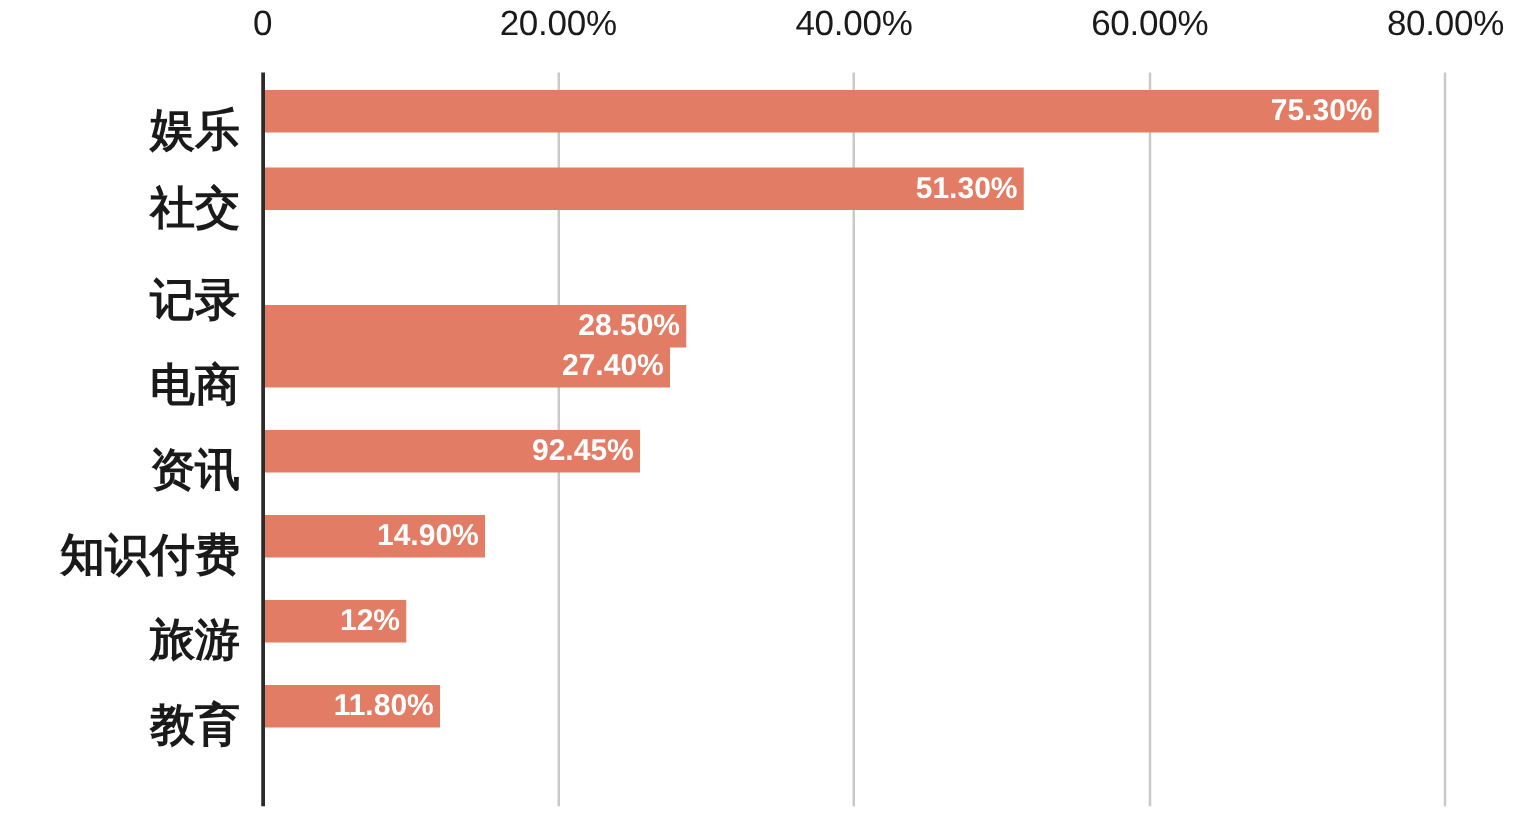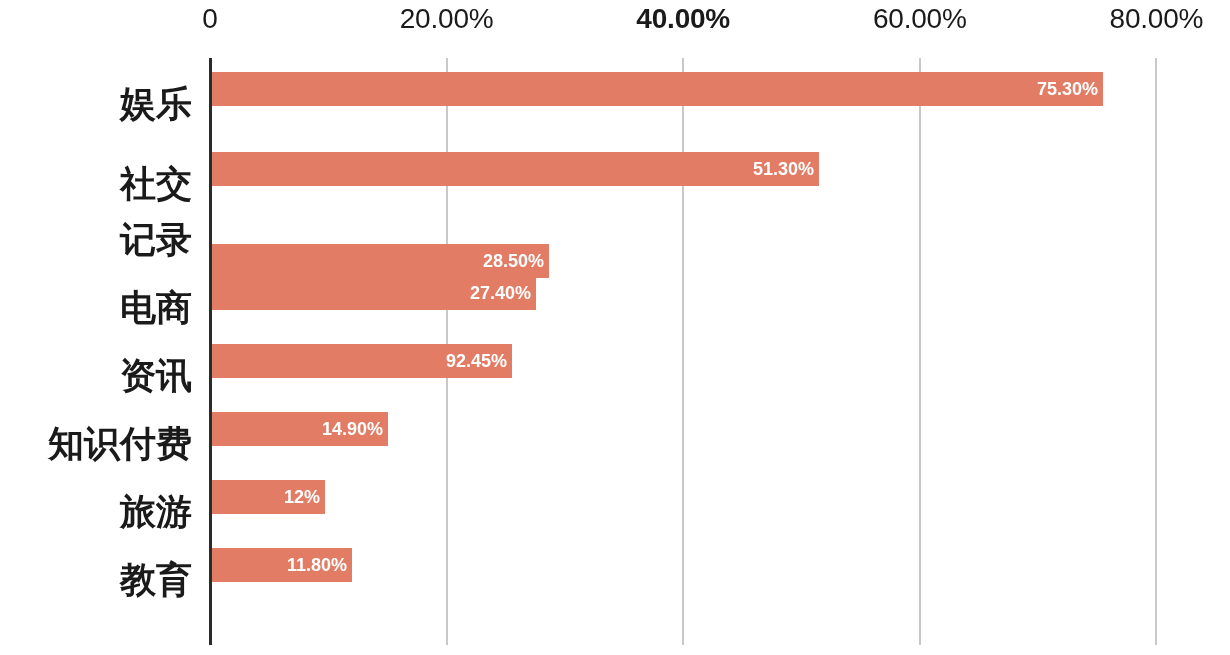--- a/index.html
+++ b/index.html
@@ -79,21 +79,21 @@
     position: absolute;
     left: 212px;
     height: 34px;
     background: #e27c64;
     box-sizing: border-box;
     display: flex;
     align-items: center;
     justify-content: flex-end;
   }
   .bar-value {
-    font-size: 18px;
+    font-size: 24px;
     line-height: 34px;
     color: #ffffff;
     padding-right: 5px;
     white-space: nowrap;
   }
 </style>
 </head>
 <body>
 
 <div id="chart-root">
@@ -104,33 +104,33 @@
         <div class="axis-line" style="left: 209px;"></div>
         <div class="gridline" style="left: 445.6px;"></div>
         <div class="gridline" style="left: 682.2px;"></div>
         <div class="gridline" style="left: 918.8px;"></div>
         <div class="gridline" style="left: 1155.4px;"></div>
       </div>
 
     <div id="ticklabels">
         <div class="tick-label" style="left: 210px;">0</div>
         <div class="tick-label" style="left: 446.6px;">20.00%</div>
-        <div class="tick-label" style="left: 683.2px; font-weight: bold;">40.00%</div>
+        <div class="tick-label" style="left: 683.2px;">40.00%</div>
         <div class="tick-label" style="left: 919.8px;">60.00%</div>
         <div class="tick-label" style="left: 1156.4px;">80.00%</div>
       </div>
 
     <div id="bars">
         <div class="bar-row" style="top: 72px; height: 34px;">
           <div class="cat-label" style="top: 12px;">娱乐</div>
           <div class="bar" style="top: 0px; width: 891px; background: rgb(226, 124, 100);">
             <span class="bar-value">75.30%</span>
           </div>
         </div>
-        <div class="bar-row" style="top: 152px; height: 26px;">
+        <div class="bar-row" style="top: 134px; height: 26px;">
           <div class="cat-label" style="top: 12px;">社交</div>
           <div class="bar" style="top: 0px; width: 607px; background: rgb(226, 124, 100);">
             <span class="bar-value">51.30%</span>
           </div>
         </div>
         <div class="bar-row" style="top: 208px; height: 34px;">
           <div class="cat-label" style="top: 12px;">记录</div>
           <div class="bar" style="top: 0px; width: 337px; background: rgb(226, 124, 100); margin-top: 36px;">
             <span class="bar-value">28.50%</span>
           </div>

